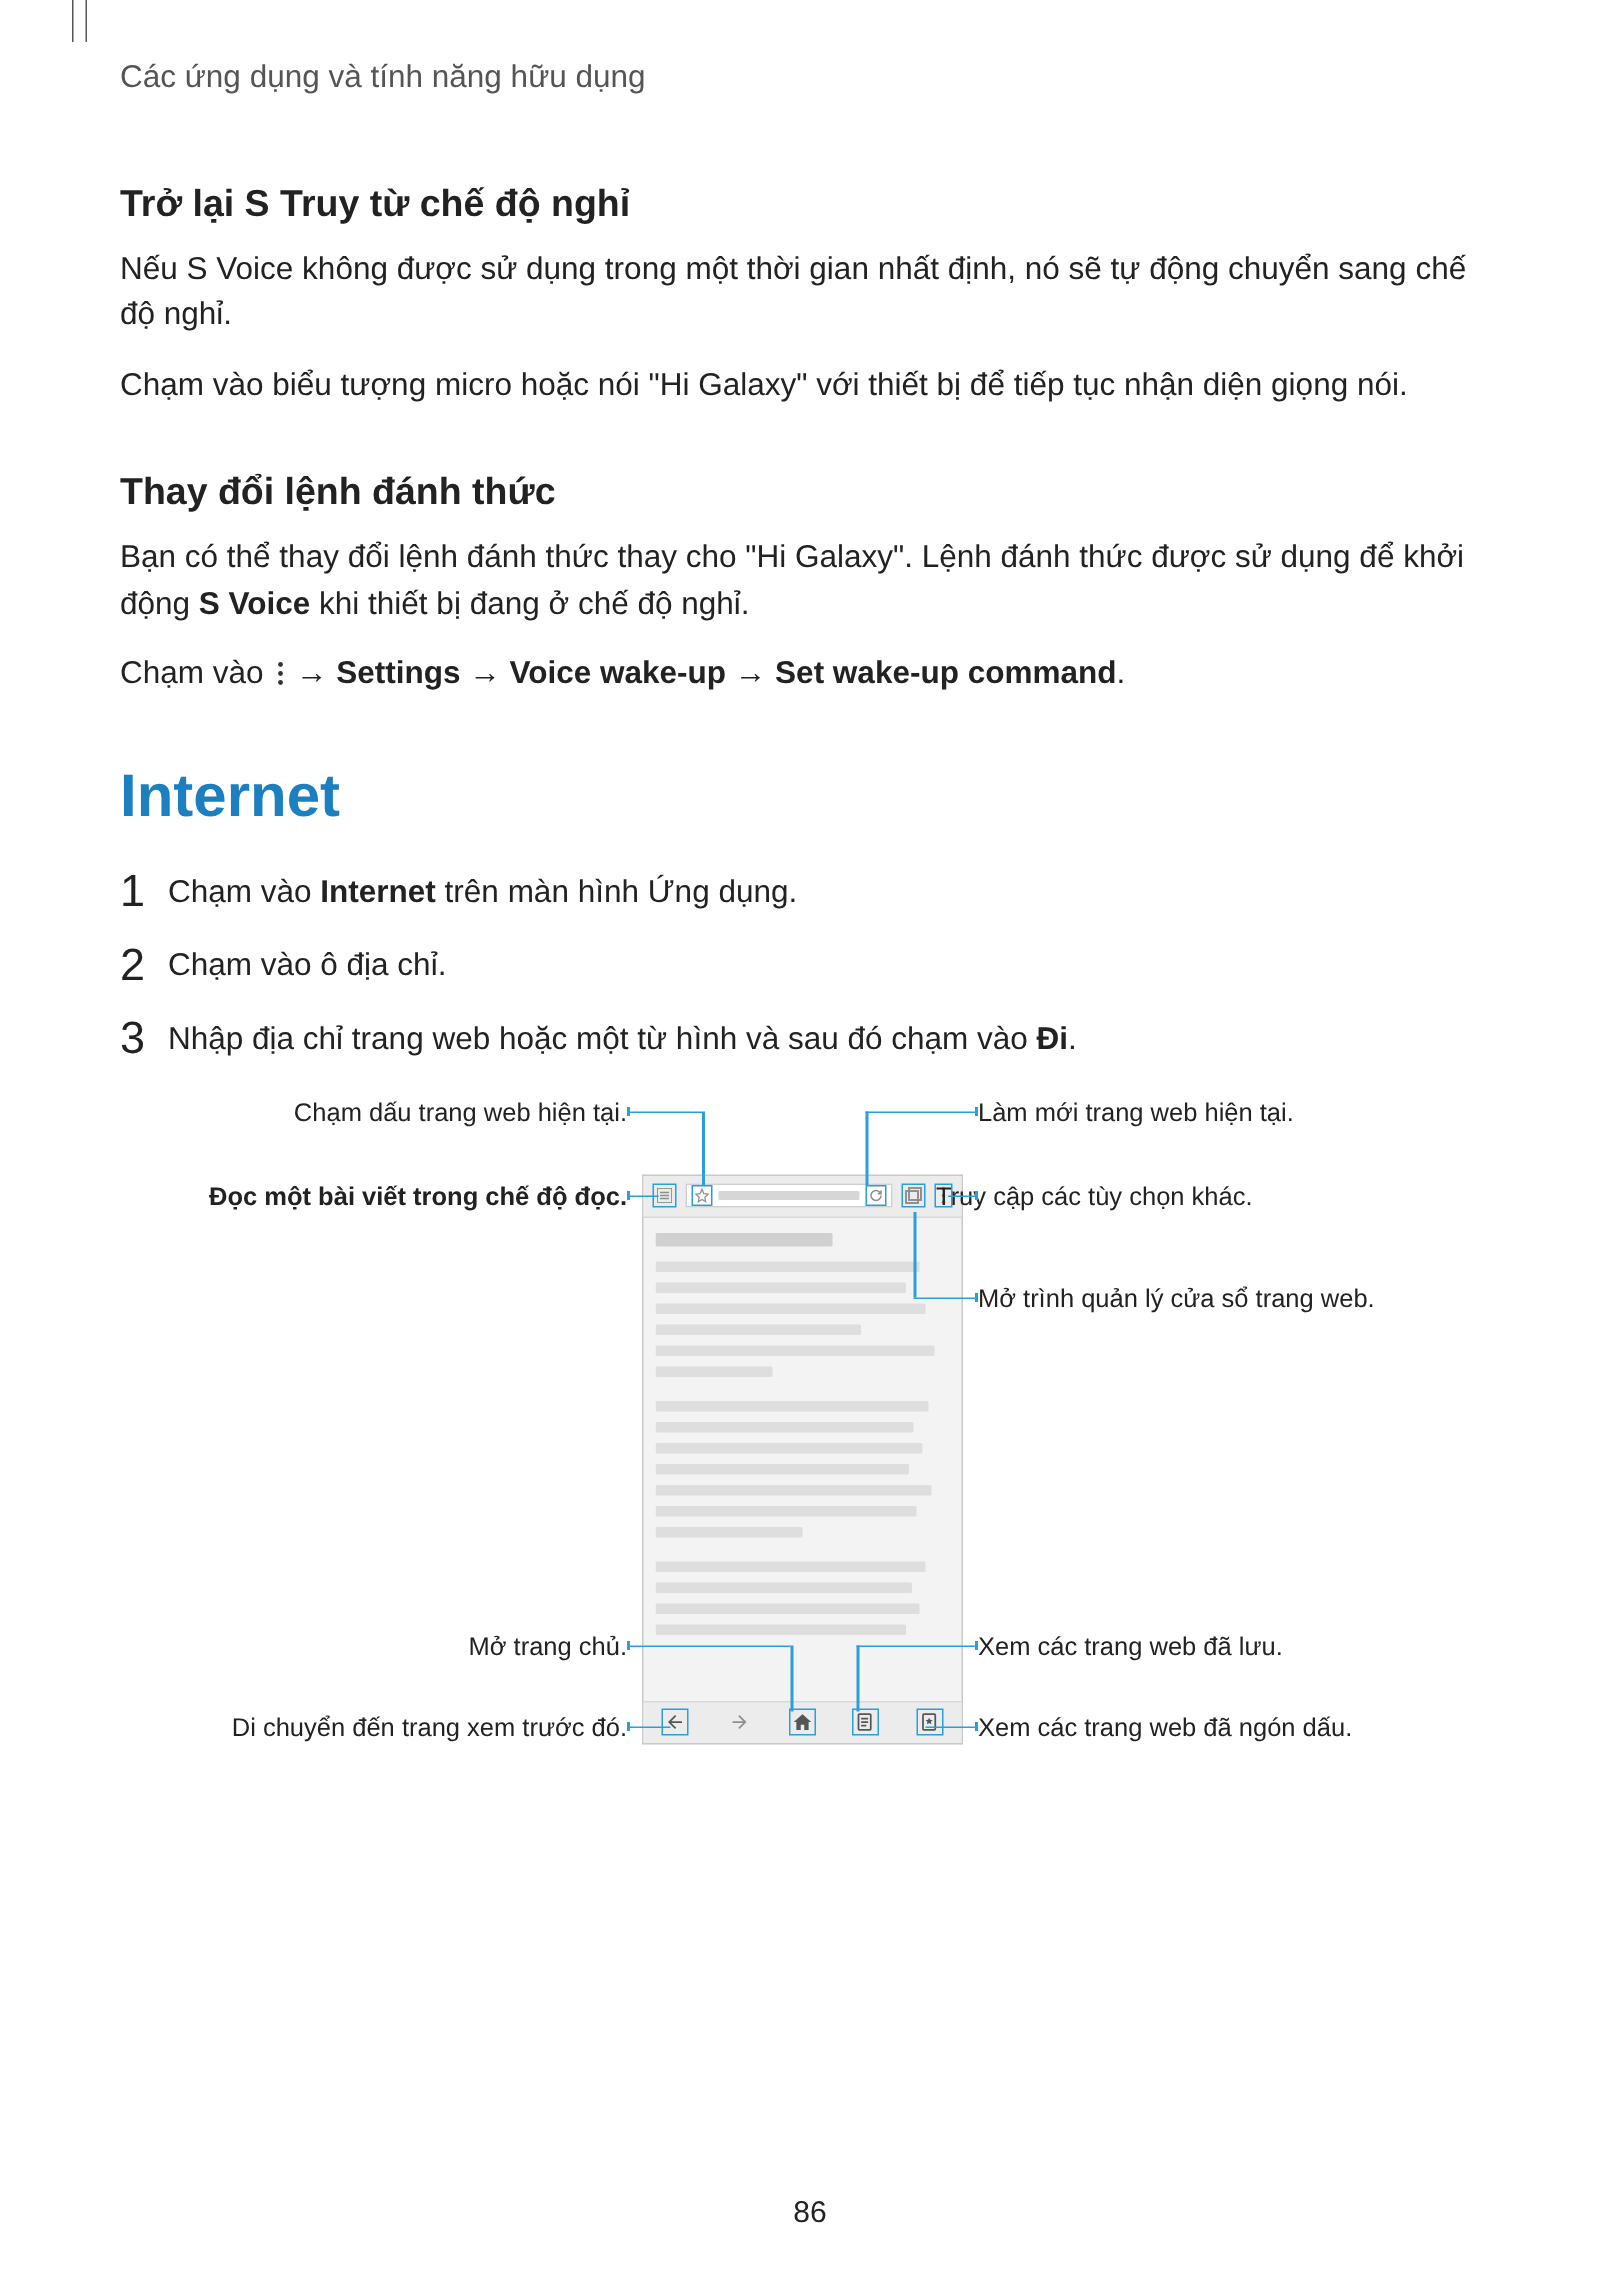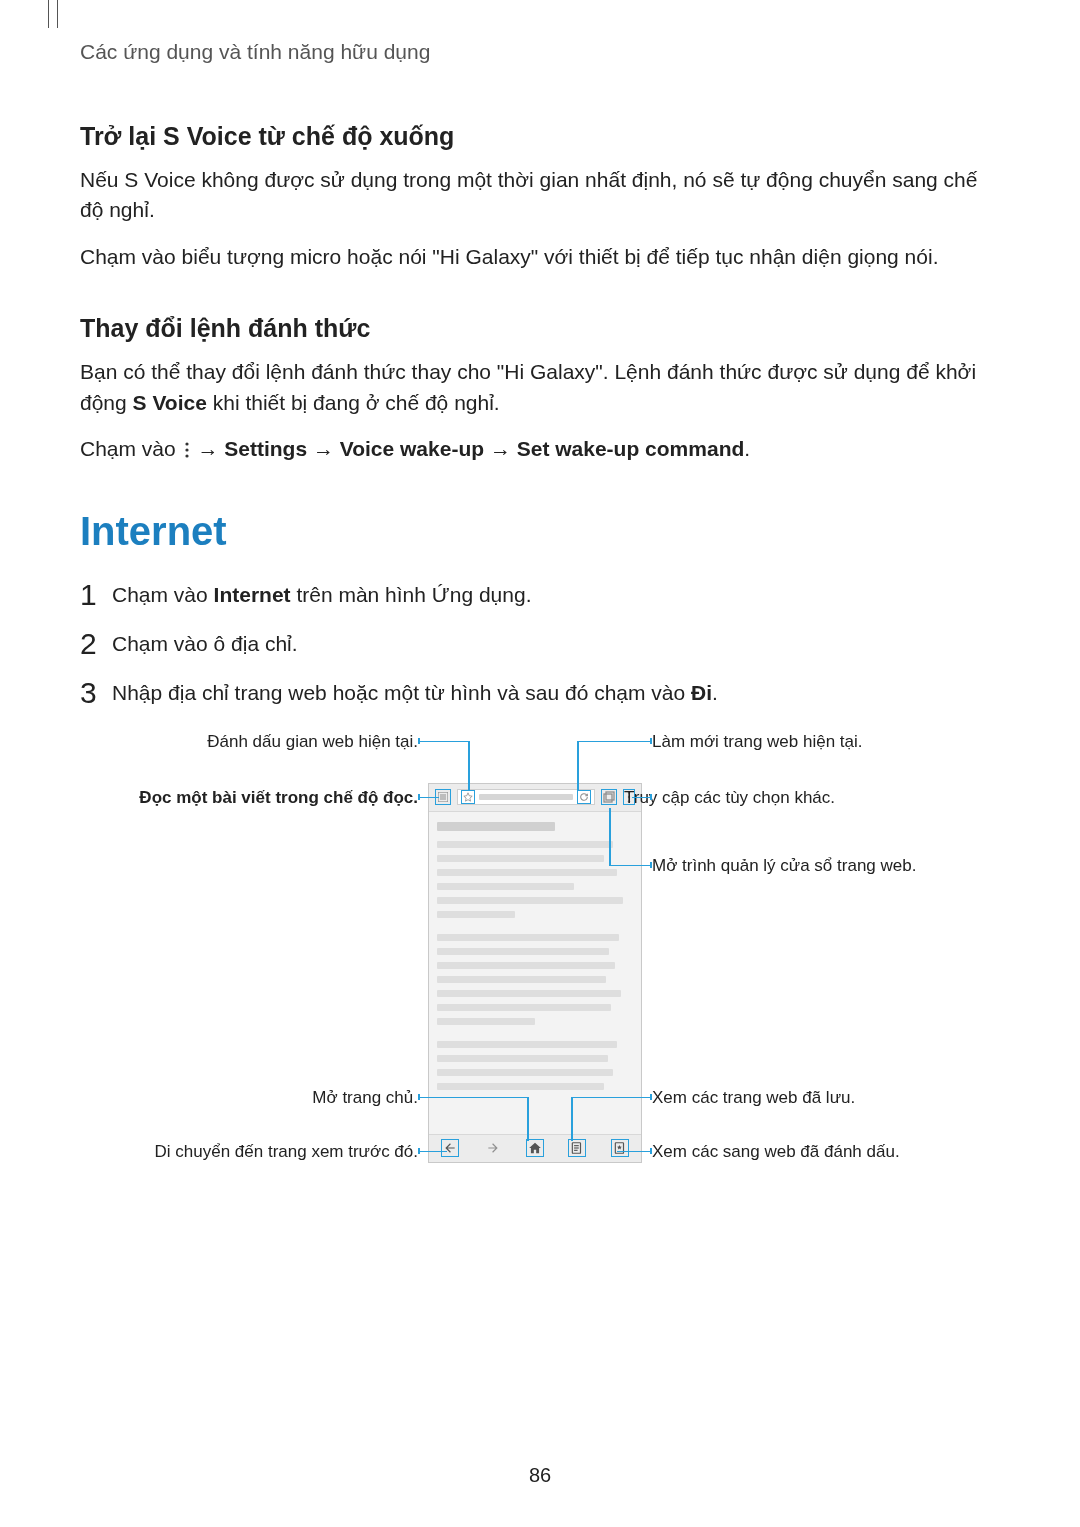--- a/index.html
+++ b/index.html
@@ -167,21 +167,21 @@
   }
 </style>
 </head>
 <body>
 
 <div class="page">
   <div class="tab-mark"></div>
 
   <div class="running-header">Các ứng dụng và tính năng hữu dụng</div>
 
-  <h3 class="sub">Trở lại S Voice từ chế độ xuống</h3>
+  <h3 class="sub">Trở lại S Truy từ chế độ nghỉ</h3>
   <p class="body">Nếu S Voice không được sử dụng trong một thời gian nhất định, nó sẽ tự động chuyển sang chế độ nghỉ.</p>
   <p class="body">Chạm vào biểu tượng micro hoặc nói "Hi Galaxy" với thiết bị để tiếp tục nhận diện giọng nói.</p>
 
   <div class="section-gap"></div>
 
   <h3 class="sub">Thay đổi lệnh đánh thức</h3>
   <p class="body">
     <span>Bạn có thể thay đổi lệnh đánh thức thay cho "Hi Galaxy". Lệnh đánh thức được sử dụng để khởi động </span><span class="strong">S Voice</span><span> khi thiết bị đang ở chế độ nghỉ.</span>
   </p>
   <p class="body">
@@ -295,30 +295,30 @@
         </span>
         <span class="hl" style="display:flex;width:18px;height:18px;align-items:center;justify-content:center;">
           <svg class="nb-icon dark" viewBox="0 0 24 24">
               <rect x="4" y="3" width="14" height="18" rx="1" fill="none" stroke="#555" stroke-width="2"></rect>
               <path d="M11 7l1.2 2.5L15 10l-2 1.8.5 2.7L11 13l-2.5 1.5.5-2.7L7 10l2.8-.5z" fill="#555"></path>
             </svg>
         </span>
       </div>
     </div>
 
-    <div class="callout left" style="left:0; top:4px;   width:338px;">Đánh dấu gian web hiện tại.</div>
+    <div class="callout left" style="left:0; top:4px;   width:338px;">Chạm dấu trang web hiện tại.</div>
     <div class="callout left" style="left:0; top:60px;  width:338px;font-weight:bold;">Đọc một bài viết trong chế độ đọc.</div>
     <div class="callout left" style="left:0; top:360px; width:338px;">Mở trang chủ.</div>
     <div class="callout left" style="left:0; top:414px; width:338px;">Di chuyển đến trang xem trước đó.</div>
 
     <div class="callout right" style="left:572px; top:4px;">Làm mới trang web hiện tại.</div>
     <div class="callout right" style="left:544px; top:60px;">Truy cập các tùy chọn khác.</div>
     <div class="callout right" style="left:572px; top:128px;">Mở trình quản lý cửa sổ trang web.</div>
     <div class="callout right" style="left:572px; top:360px;">Xem các trang web đã lưu.</div>
-    <div class="callout right" style="left:572px; top:414px;">Xem các sang web đã đánh dấu.</div>
+    <div class="callout right" style="left:572px; top:414px;">Xem các trang web đã ngón dấu.</div>
 
     <div class="lead-tick" style="left:338px; top:10px;"></div>
     <div class="lead h" style="left:338px; top:13px; width:50px;"></div>
     <div class="lead v" style="left:388px; top:13px; height:49px;"></div>
 
     <div class="lead-tick" style="left:338px; top:66px;"></div>
     <div class="lead h" style="left:338px; top:69px; width:21px;"></div>
 
     <div class="lead-tick" style="left:338px; top:366px;"></div>
     <div class="lead h" style="left:338px; top:369px; width:109px;"></div>

